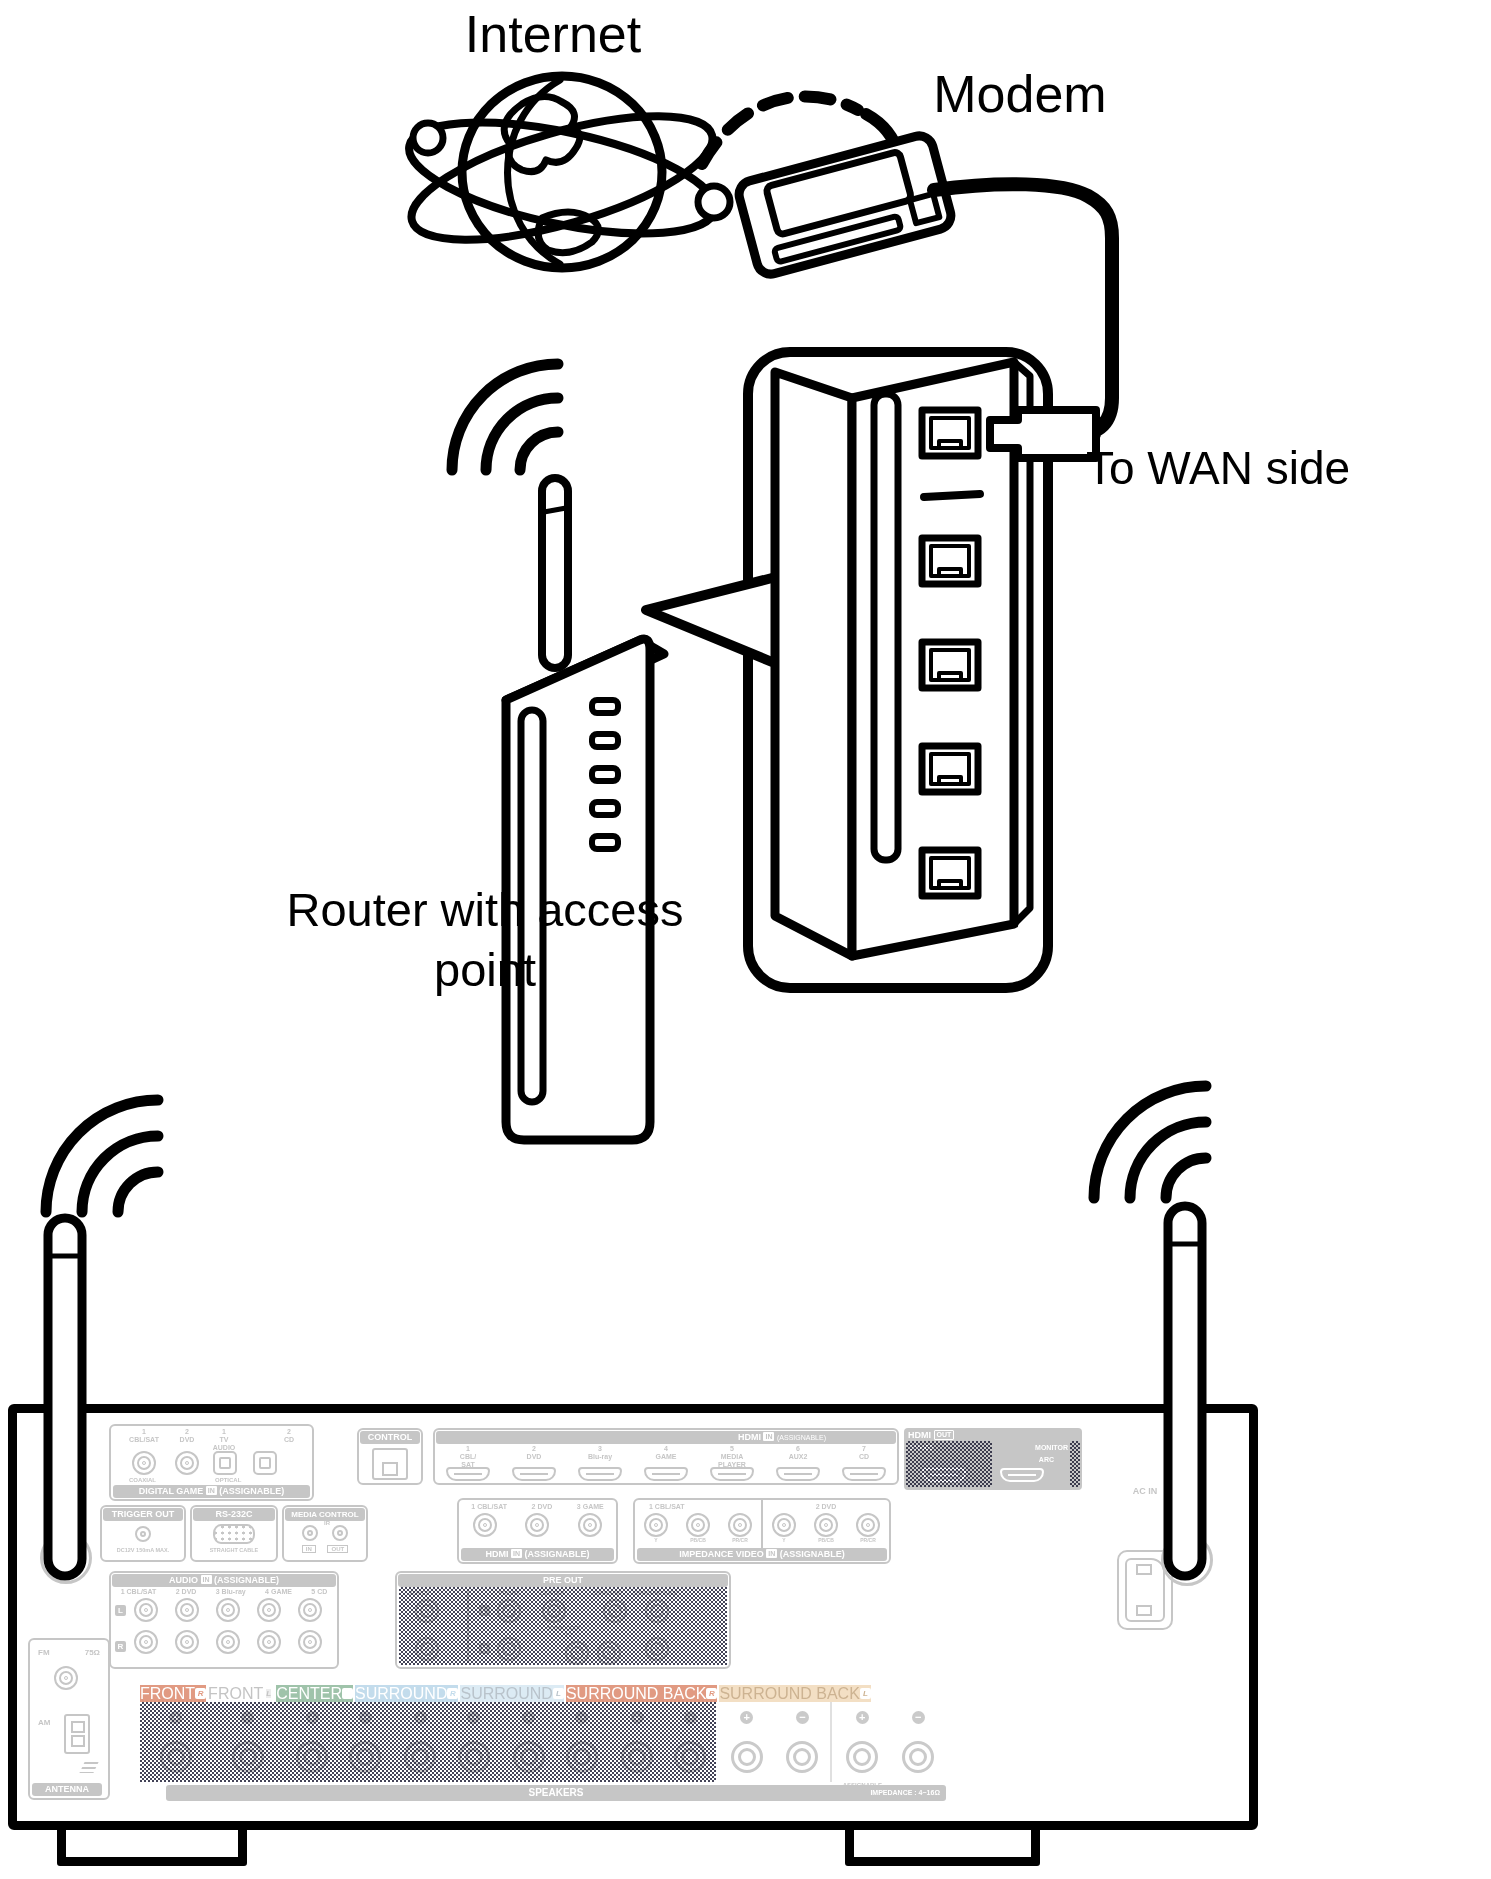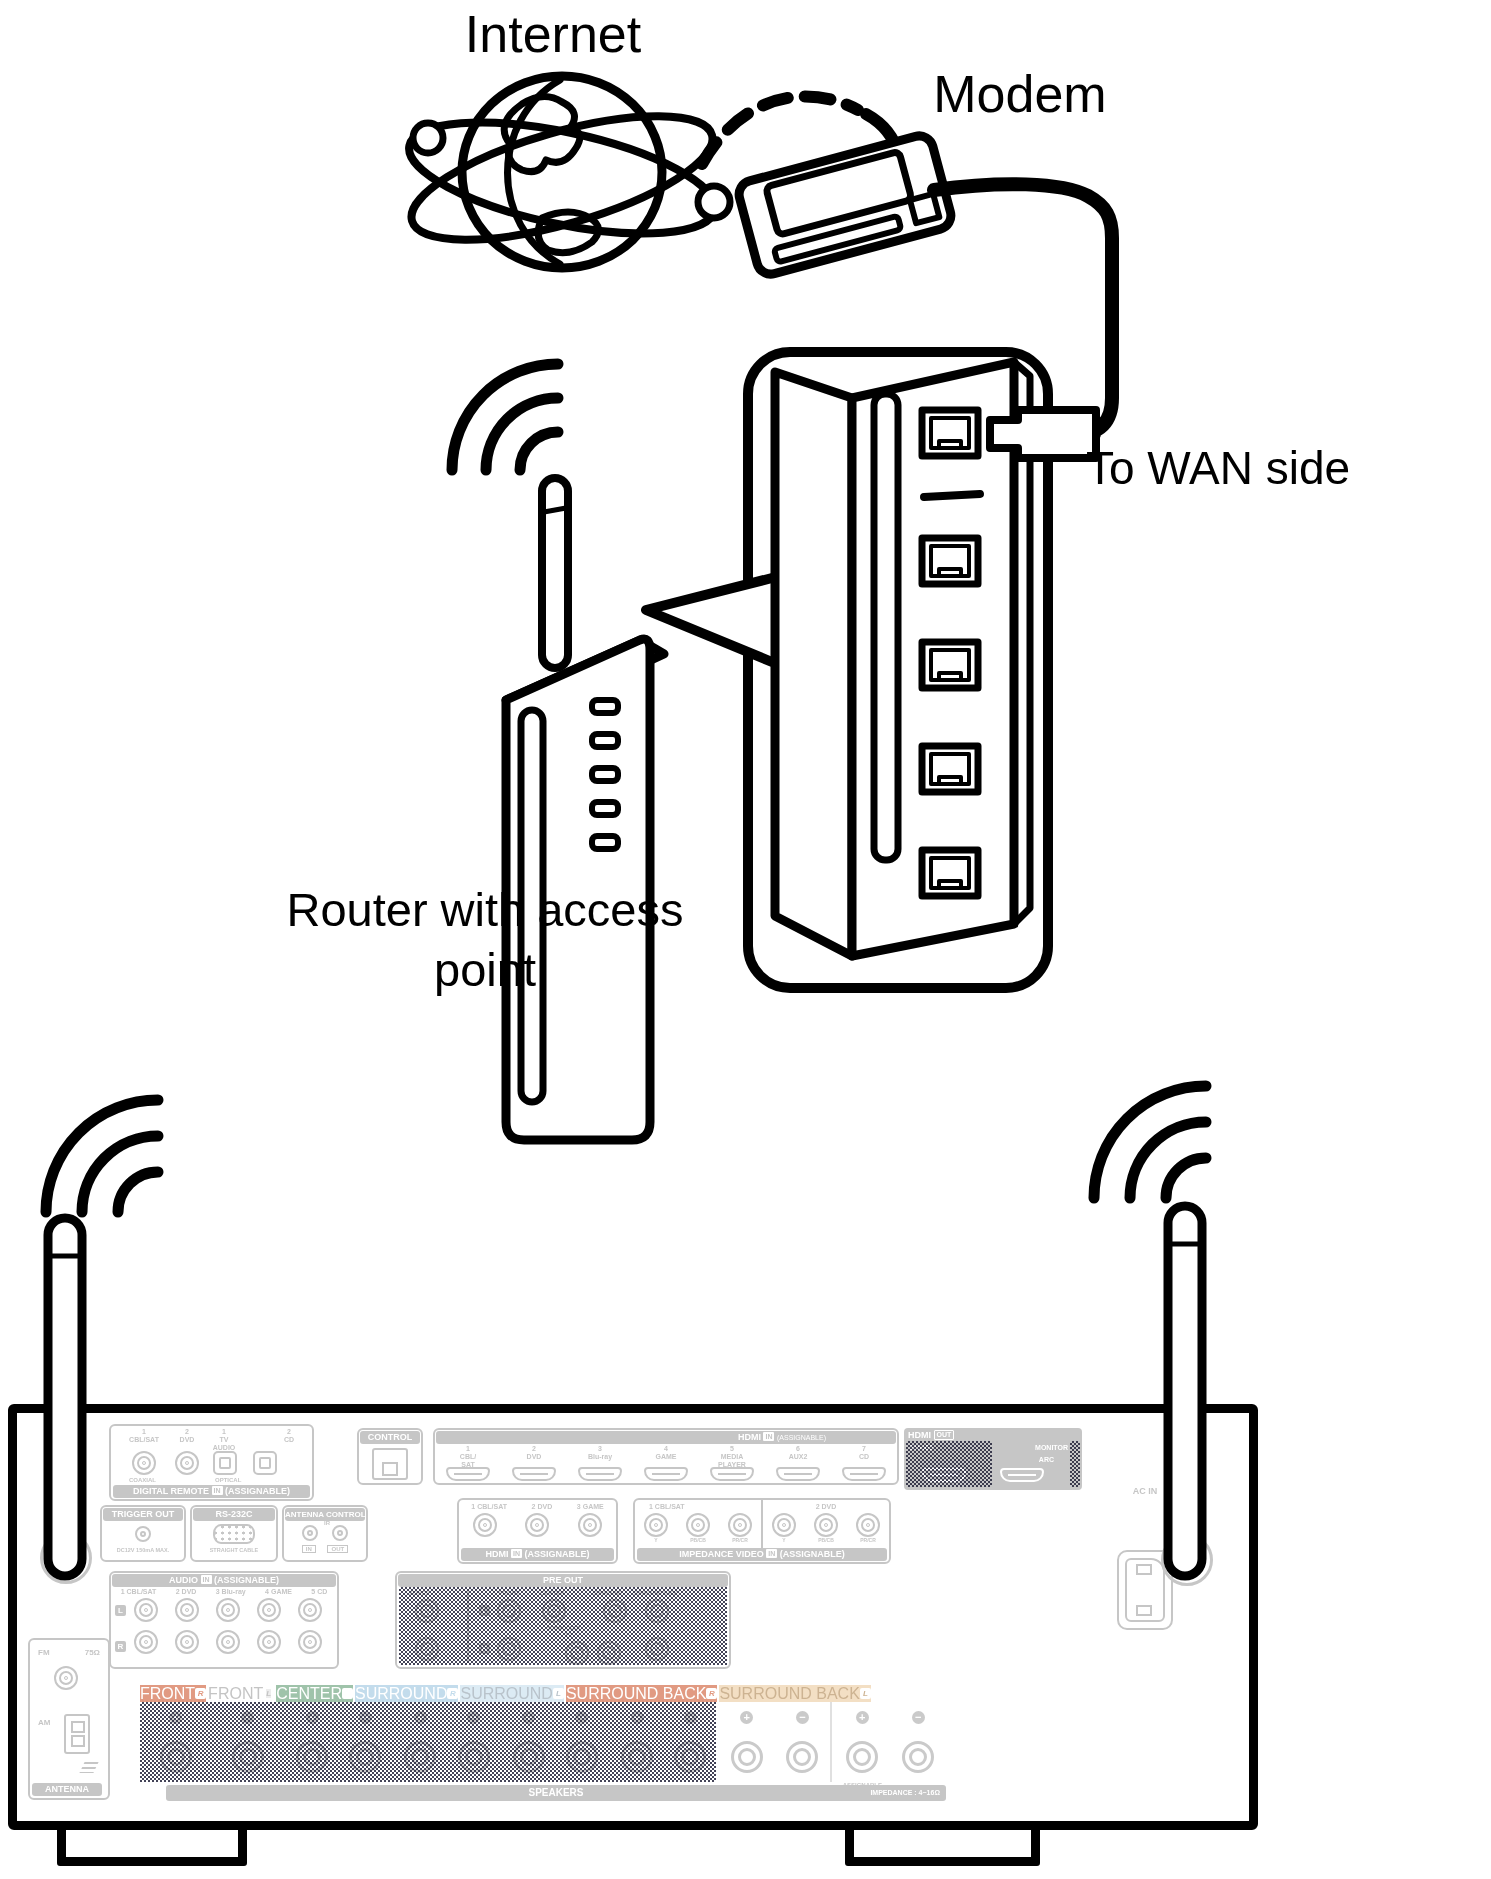--- a/index.html
+++ b/index.html
@@ -84,21 +84,21 @@
 AUDIO</div>
       <div class="abs plbl" style="left:160px;top:2px;width:36px;">2
 CD</div>
       <div class="rca sm abs" style="left:21px;top:25px;"></div>
       <div class="rca sm abs" style="left:64px;top:25px;"></div>
       <div class="opt abs" style="left:102px;top:25px;"></div>
       <div class="opt abs" style="left:142px;top:25px;"></div>
       <div class="abs micro" style="left:18px;top:51px;">COAXIAL</div>
       <div class="abs micro" style="left:104px;top:51px;">OPTICAL</div>
       <div class="bar abs" style="left:2px;right:2px;bottom:1px;">
-        <span>DIGITAL REMOTE</span>
+        <span>DIGITAL GAME</span>
         <span class="badge">IN</span>
         <span>(ASSIGNABLE)</span>
       </div>
     </div>
 
     <div class="blk" style="left:83px;top:92px;width:86px;height:57px;">
       <div class="bar" style="margin:1px 1px 0;">TRIGGER OUT</div>
       <div class="fx ctr" style="height:26px;">
           <div class="mini"></div>
         </div>
@@ -107,21 +107,21 @@
 
     <div class="blk" style="left:173px;top:92px;width:88px;height:57px;">
       <div class="bar" style="margin:1px 1px 0;">RS-232C</div>
       <div class="fx ctr" style="height:26px;">
           <div class="db9"></div>
         </div>
       <div class="micro" style="text-align:center;font-size:5.5px;">STRAIGHT CABLE</div>
     </div>
 
     <div class="blk" style="left:265px;top:92px;width:86px;height:57px;">
-      <div class="bar" style="margin:1px 1px 0;font-size:8px;">ANTENNA CONTROL</div>
+      <div class="bar" style="margin:1px 1px 0;font-size:8px;">MEDIA CONTROL</div>
       <div class="fx ctr" style="height:24px;gap:14px;position:relative;">
         <span class="micro abs" style="left:40px;top:-1px;">IR</span>
         <div class="mini"></div>
         <div class="mini"></div>
       </div>
       <div class="fx sa" style="padding:0 12px;">
         <span class="micro" style="border:1px solid var(--g);padding:0 3px;">IN</span>
         <span class="micro" style="border:1px solid var(--g);padding:0 3px;">OUT</span>
       </div>
     </div>

